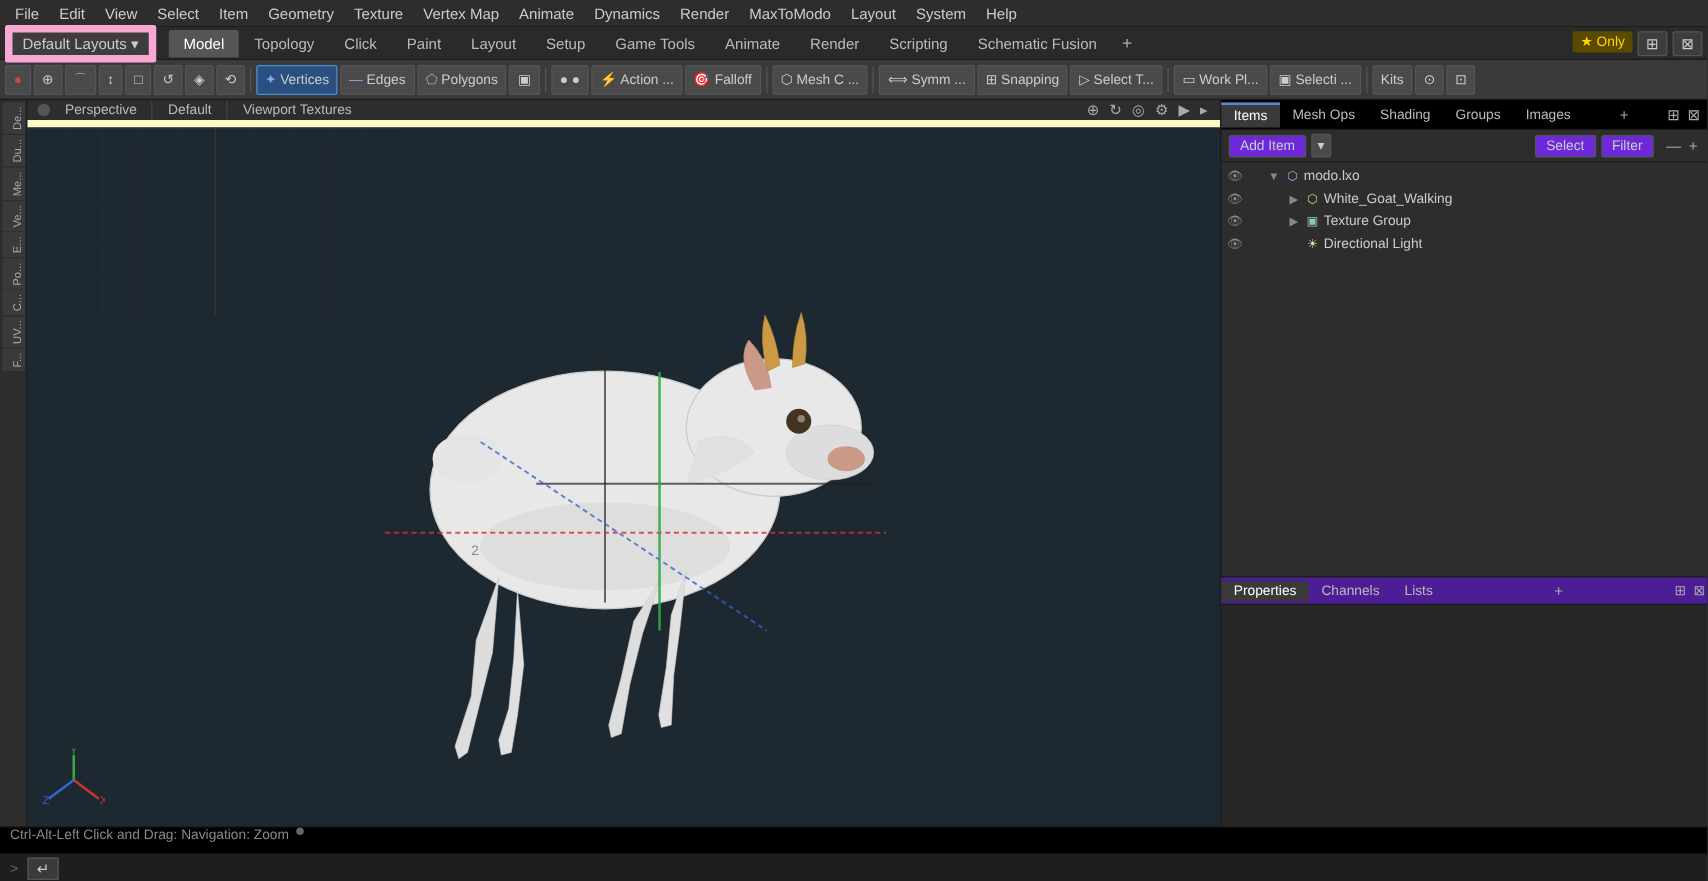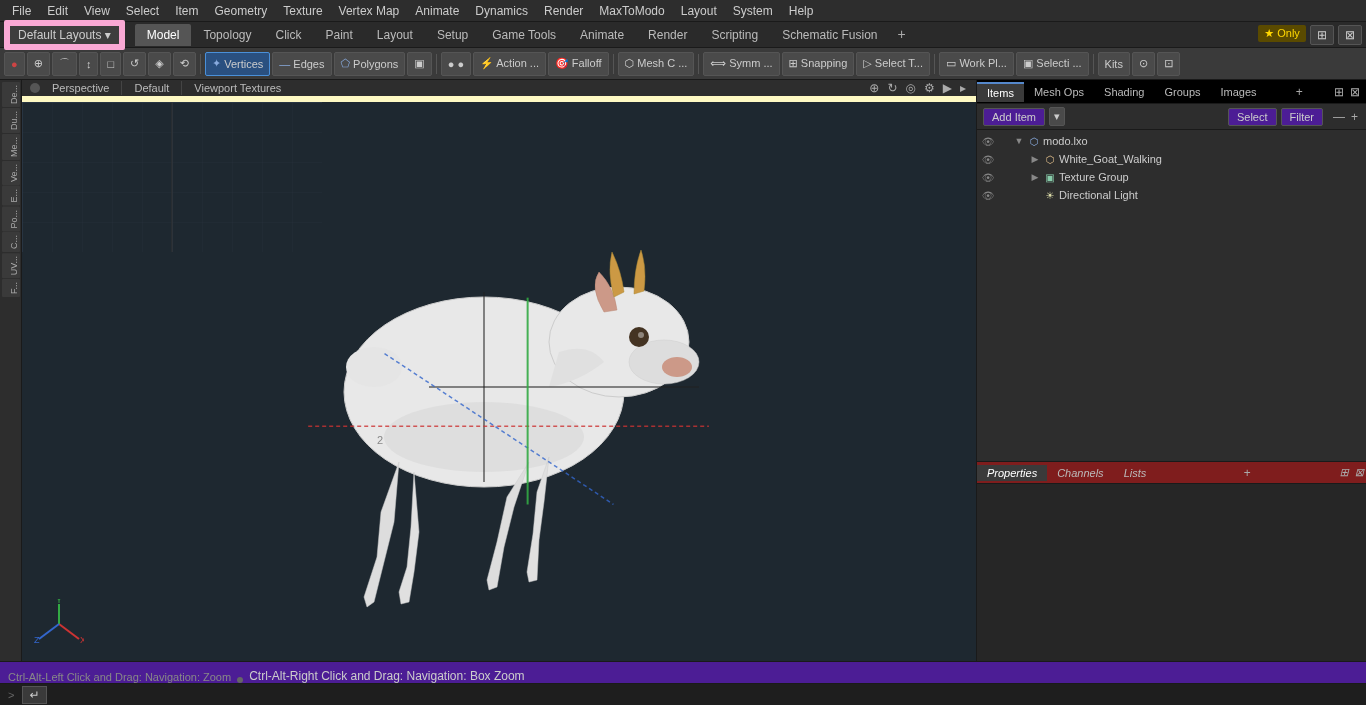--- a/index.html
+++ b/index.html
@@ -55,51 +55,51 @@
     #right-panel { width: 390px; background: #2d2d2d; border-left: 1px solid #1a1a1a; display: flex; flex-direction: column; }
 
     
     #panel-tabs { display: flex; background: #000000; height: 24px; align-items: center; border-bottom: 1px solid #1a1a1a; }
     .panel-tab { padding: 3px 10px; color: #bbb; font-size: 11px; cursor: pointer; }
     .panel-tab.active { color: #fff; background: #3a3a3a; border-top: 2px solid #5588cc; }
     .panel-tab-add { margin-left: auto; padding: 3px 8px; color: #aaa; cursor: pointer; }
 
     
     #items-toolbar { display: flex; align-items: center; background: #2d2d2d; height: 26px; padding: 0 6px; border-bottom: 1px solid #1a1a1a; gap: 4px; }
-    .items-add-btn { background: #4c1d95; border: 1px solid #555; color: #ccc; padding: 2px 8px; cursor: pointer; font-size: 11px; border-radius: 2px; }
+    .items-add-btn { background: #6d28d9; border: 1px solid #555; color: #ccc; padding: 2px 8px; cursor: pointer; font-size: 11px; border-radius: 2px; }
     .items-add-dropdown { background: #4a4a4a; border: 1px solid #555; color: #ccc; padding: 2px 4px; cursor: pointer; font-size: 11px; border-radius: 2px; }
     .items-icon-btn { color: #aaa; cursor: pointer; font-size: 12px; padding: 2px; }
 
     
     #items-col-header { display: flex; align-items: center; background: #252525; height: 20px; padding: 0 6px; border-bottom: 1px solid #1a1a1a; }
     .eye-col { width: 16px; }
     .items-name-col { flex: 1; color: #aaa; font-size: 11px; padding-left: 4px; }
     .items-list-inner { padding: 2px 0; }
     .item-row { display: flex; align-items: center; padding: 2px 4px; cursor: pointer; gap: 2px; }
     .item-eye { width: 14px; height: 14px; display: flex; align-items: center; justify-content: center; color: #888; font-size: 10px; cursor: pointer; }
     .item-expand { width: 12px; height: 12px; display: flex; align-items: center; justify-content: center; color: #888; font-size: 9px; cursor: pointer; }
     .item-icon { width: 14px; height: 14px; display: flex; align-items: center; justify-content: center; font-size: 10px; }
     .item-label { flex: 1; font-size: 11px; color: #ccc; }
     .item-icon-mesh { color: #88aadd; }
     .item-icon-goat { color: #ddbb88; }
     .item-icon-texture { color: #88ccaa; }
     .item-icon-light { color: #ddddaa; }
 
     
     #properties-panel { height: 200px; border-top: 1px solid #1a1a1a; display: flex; flex-direction: column; }
-    #props-tabs { display: flex; background: #7f1d1d; height: 22px; align-items: center; border-bottom: 1px solid #1a1a1a; font-style: italic; }
+    #props-tabs { display: flex; background: #4c1d95; height: 22px; align-items: center; border-bottom: 1px solid #1a1a1a; }
     .props-tab { padding: 2px 10px; color: #bbb; font-size: 11px; cursor: pointer; }
     .props-tab.active { color: #fff; background: #3a3a3a; }
     .props-tab-add { margin-left: auto; padding: 2px 8px; color: #aaa; cursor: pointer; }
     #props-content { flex: 1; background: #262626; }
     .props-right-btns { margin-left: auto; display: flex; gap: 2px; align-items: center; }
     .props-icon-btn { color: #aaa; cursor: pointer; font-size: 11px; padding: 2px; }
 
     
-    #bottom-bar { height: 22px; background: #4c1d95; display: flex; align-items: flex-end; padding: 0 8px; border-top: 1px solid #1a1a1a; }
+    #bottom-bar { height: 22px; background: #000000; display: flex; align-items: flex-start; padding: 0 8px; border-top: 1px solid #1a1a1a; }
     #nav-hint { color: #888; font-size: 11px; }
     #nav-dot { width: 6px; height: 6px; border-radius: 50%; background: #666; margin: 0 6px; display: inline-block; }
 
     
     #command-bar { height: 22px; background: #1e1e1e; display: flex; align-items: center; border-top: 1px solid #1a1a1a; }
     #command-prompt { color: #666; font-size: 11px; padding: 0 8px; }
     #command-input { flex: 1; background: #1e1e1e; border: none; color: #ccc; font-size: 12px; outline: none; padding: 0 4px; }
     #command-submit { background: #3a3a3a; border: 1px solid #555; color: #ccc; padding: 1px 6px; cursor: pointer; font-size: 12px; margin-right: 4px; }
 
     
@@ -402,19 +402,18 @@
       </div>
       <div id="props-content"></div>
     </div>
 
   </div>
 </div>
 
 <div id="bottom-bar">
   <span id="nav-hint">Ctrl-Alt-Left Click and Drag: Navigation: Zoom</span>
   <span id="nav-dot"></span>
-  <span>Ctrl-Alt-Right Click and Drag: Navigation: Box Zoom</span>
 </div>
 
 <div id="command-bar">
   <span id="command-prompt">&gt;</span>
   <button id="command-submit">↵</button>
 </div>
 
 </body></html>

